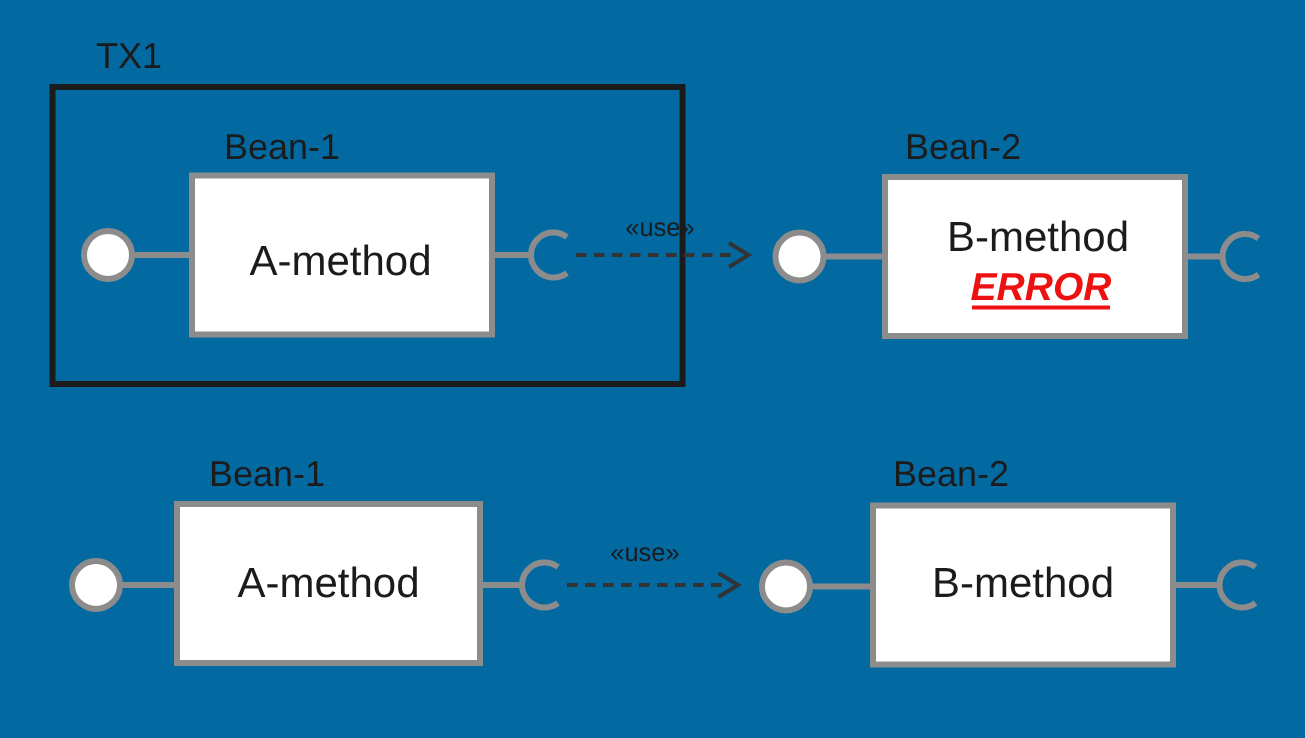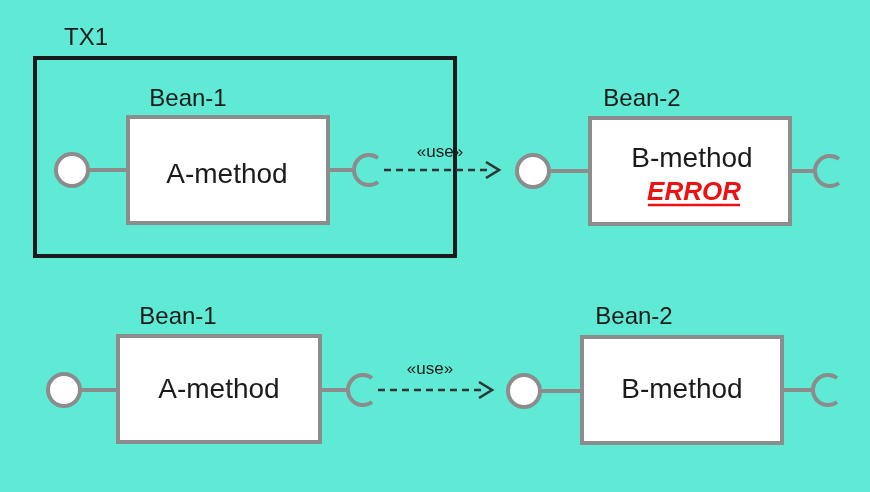--- a/index.html
+++ b/index.html
@@ -7,21 +7,21 @@
     padding: 0;
     background: #ffffff;
     width: 870px;
     height: 492px;
     overflow: hidden;
   }
   #stage {
     position: relative;
     width: 870px;
     height: 492px;
-    background: #5eead4;
+    background: #0369a1;
   }
   svg text {
     font-family: "Liberation Sans", sans-serif;
     fill: var(--ink, #1b1b1b);
   }
   .tx-rect   { fill: none; stroke: var(--ink, #1b1b1b); stroke-width: 4; }
   .bean-rect { fill: #ffffff; stroke: var(--gray, #8c8c8c); stroke-width: 4; }
   .port-circle { fill: #ffffff; stroke: var(--gray, #8c8c8c); stroke-width: 4; }
   .wire   { stroke: var(--gray, #8c8c8c); stroke-width: 4; fill: none; }
   .socket { stroke: var(--gray, #8c8c8c); stroke-width: 4; fill: none; stroke-linecap: butt; }

